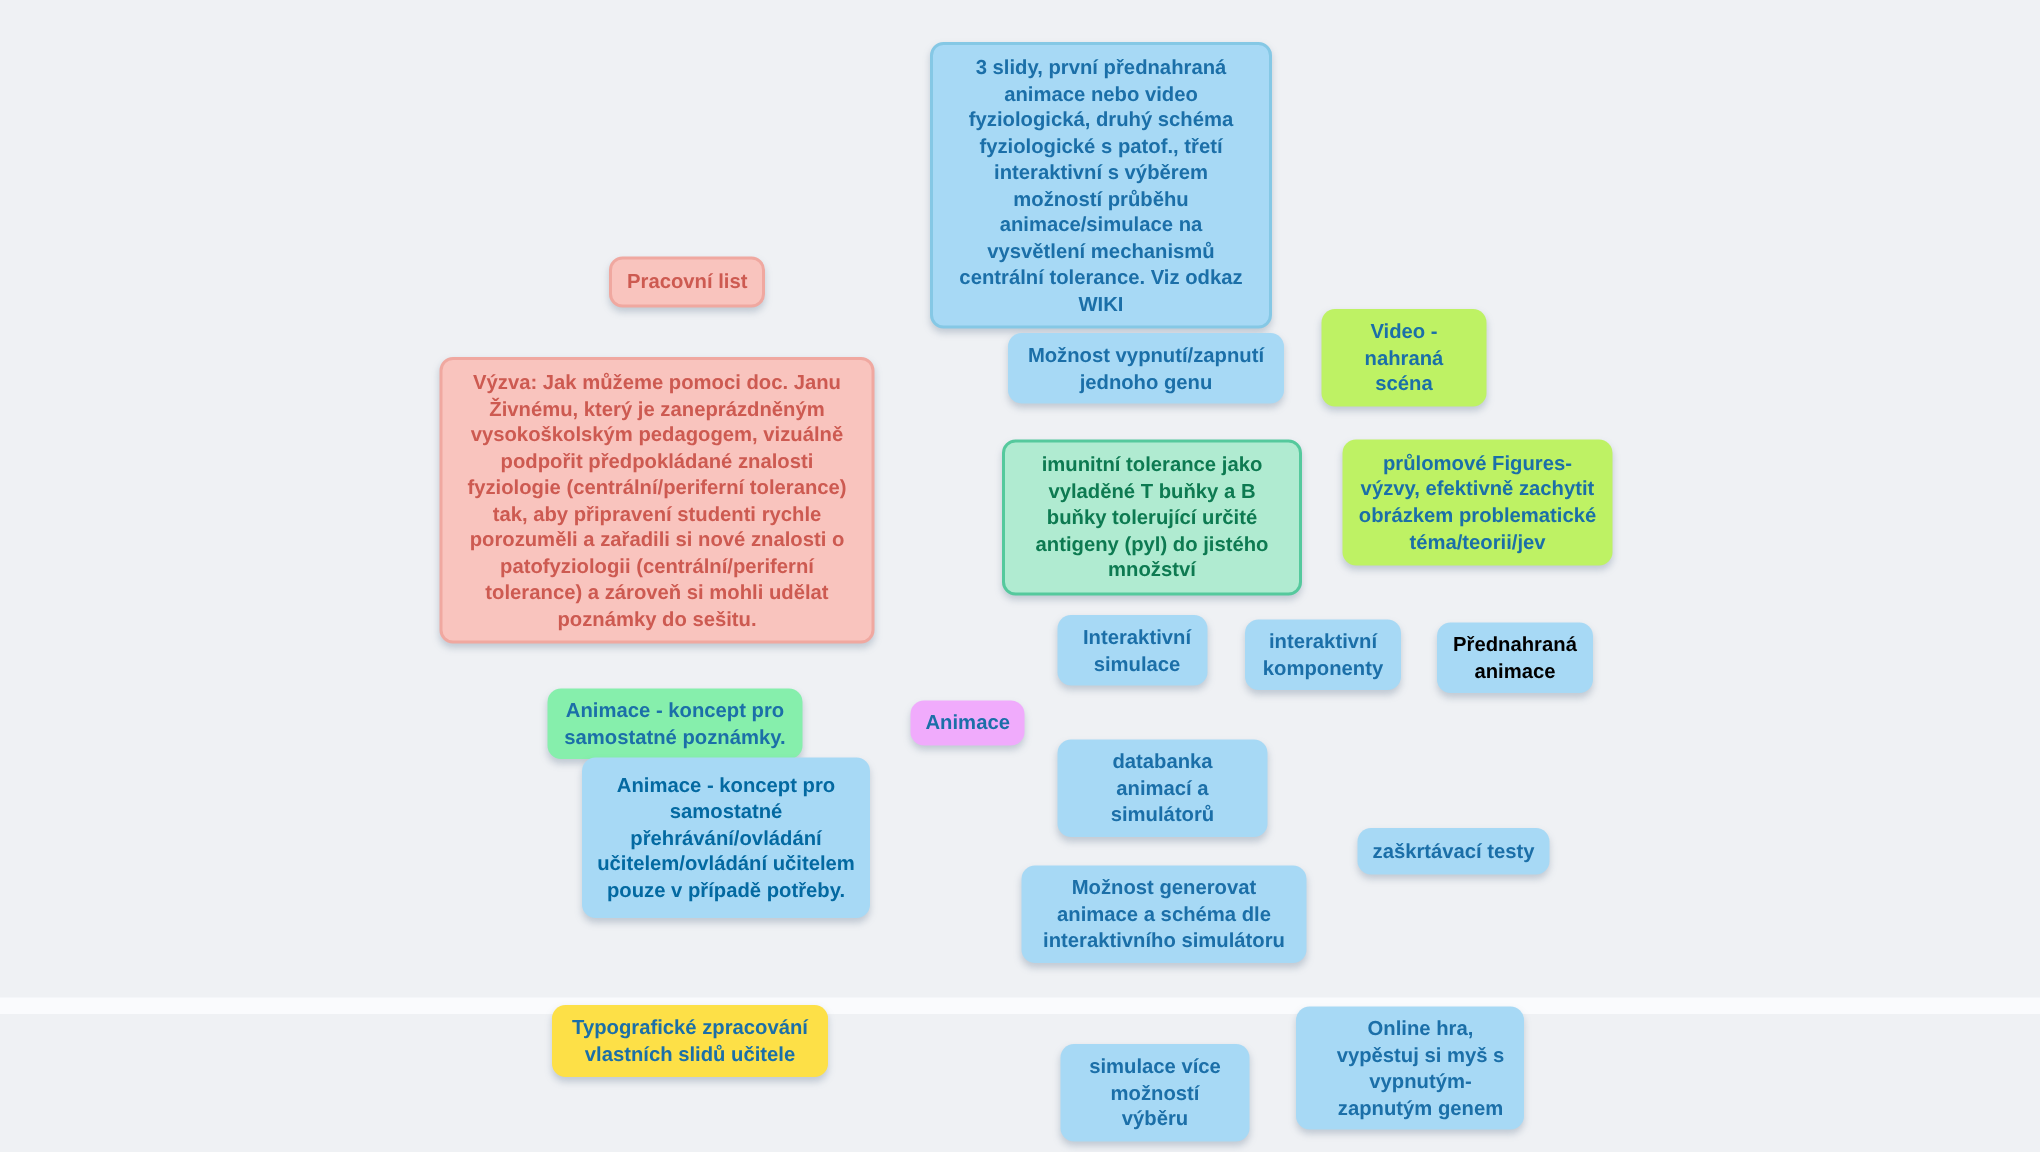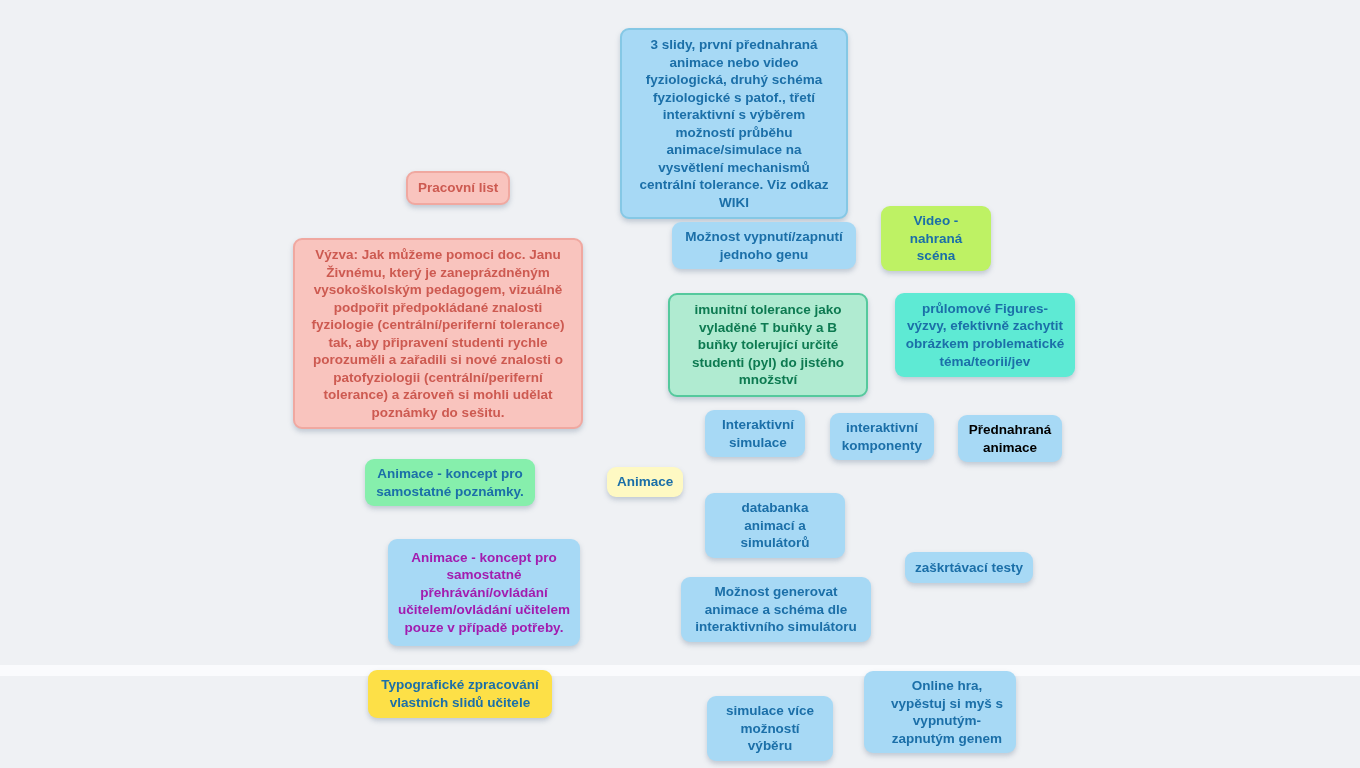--- a/index.html
+++ b/index.html
@@ -46,27 +46,27 @@
 </head>
 <body style="background: rgb(239, 241, 244);">
 
 <div class="board" style="background: rgb(239, 241, 244);">
   <div class="bottom-strip" style="background: rgb(250, 251, 253);"></div>
 <div class="note" style="left: 620px; top: 28px; width: 228px; min-height: 152px; background: rgb(167, 217, 245); color: rgb(27, 111, 168); border: 2px solid rgb(133, 200, 229);">3 slidy, první přednahraná animace nebo video fyziologická, druhý schéma fyziologické s patof., třetí interaktivní s výběrem možností průběhu animace/simulace na vysvětlení mechanismů centrální tolerance. Viz odkaz WIKI</div>
     <div class="note nowrap" style="left: 406px; top: 171px; min-width: 95px; min-height: 29px; background: rgb(249, 196, 190); color: rgb(205, 90, 81); border: 2px solid rgb(240, 168, 160);">Pracovní list</div>
     <div class="note" style="left: 293px; top: 238px; width: 290px; min-height: 172px; background: rgb(249, 196, 190); color: rgb(205, 90, 81); border: 2px solid rgb(240, 168, 160);">Výzva: Jak můžeme pomoci doc. Janu Živnému, který je zaneprázdněným vysokoškolským pedagogem, vizuálně podpořit předpokládané znalosti fyziologie (centrální/periferní tolerance) tak, aby připravení studenti rychle porozuměli a zařadili si nové znalosti o patofyziologii (centrální/periferní tolerance) a zároveň si mohli udělat poznámky do sešitu.</div>
     <div class="note" style="left: 672px; top: 222px; width: 184px; min-height: 44px; background: rgb(167, 217, 245); color: rgb(27, 111, 168);">Možnost vypnutí/zapnutí jednoho genu</div>
     <div class="note" style="left: 881px; top: 206px; width: 110px; min-height: 46px; background: #bef264; color: rgb(27, 111, 168);">Video - nahraná scéna</div>
-    <div class="note" style="left: 668px; top: 293px; width: 200px; min-height: 84px; background: rgb(176, 235, 209); color: rgb(13, 122, 81); border: 2px solid rgb(85, 201, 157);">imunitní tolerance jako vyladěné T buňky a B buňky tolerující určité studenti (pyl) do jistého množství</div>
-    <div class="note" style="left: 895px; top: 293px; width: 180px; min-height: 84px; background: #5eead4; color: rgb(27, 111, 168);">průlomové Figures- výzvy, efektivně zachytit obrázkem problematické téma/teorii/jev</div>
+    <div class="note" style="left: 668px; top: 293px; width: 200px; min-height: 84px; background: rgb(176, 235, 209); color: rgb(13, 122, 81); border: 2px solid rgb(85, 201, 157);">imunitní tolerance jako vyladěné T buňky a B buňky tolerující určité antigeny (pyl) do jistého množství</div>
+    <div class="note" style="left: 895px; top: 293px; width: 180px; min-height: 84px; background: #bef264; color: rgb(27, 111, 168);">průlomové Figures- výzvy, efektivně zachytit obrázkem problematické téma/teorii/jev</div>
     <div class="note" style="left: 705px; top: 410px; width: 100px; min-height: 44px; background: rgb(167, 217, 245); color: rgb(27, 111, 168); padding-left: 16px;">Interaktivní simulace</div>
     <div class="note" style="left: 830px; top: 413px; width: 104px; min-height: 45px; background: rgb(167, 217, 245); color: rgb(27, 111, 168);">interaktivní komponenty</div>
     <div class="note" style="left: 958px; top: 415px; width: 104px; min-height: 45px; background: rgb(167, 217, 245); color: #000000;">Přednahraná animace</div>
     <div class="note" style="left: 365px; top: 459px; width: 170px; min-height: 44px; background: #86efac; color: rgb(27, 111, 168);">Animace - koncept pro samostatné poznámky.</div>
-    <div class="note nowrap" style="left: 607px; top: 467px; min-width: 70px; min-height: 28px; background: #fef9c3; color: rgb(27, 111, 168);">Animace</div>
+    <div class="note nowrap" style="left: 607px; top: 467px; min-width: 70px; min-height: 28px; background: #f0abfc; color: rgb(27, 111, 168);">Animace</div>
     <div class="note" style="left: 705px; top: 493px; width: 140px; min-height: 47px; background: rgb(167, 217, 245); color: rgb(27, 111, 168);">databanka animací a simulátorů</div>
-    <div class="note" style="left: 388px; top: 539px; width: 192px; min-height: 107px; background: rgb(167, 217, 245); color: #a21caf;">Animace - koncept pro samostatné přehrávání/ovládání učitelem/ovládání učitelem pouze v případě potřeby.</div>
+    <div class="note" style="left: 388px; top: 505px; width: 192px; min-height: 107px; background: rgb(167, 217, 245); color: #0369a1;">Animace - koncept pro samostatné přehrávání/ovládání učitelem/ovládání učitelem pouze v případě potřeby.</div>
     <div class="note nowrap" style="left: 905px; top: 552px; min-width: 118px; min-height: 31px; background: rgb(167, 217, 245); color: rgb(27, 111, 168);">zaškrtávací testy</div>
     <div class="note" style="left: 681px; top: 577px; width: 190px; min-height: 60px; background: rgb(167, 217, 245); color: rgb(27, 111, 168);">Možnost generovat animace a schéma dle interaktivního simulátoru</div>
     <div class="note" style="left: 864px; top: 671px; width: 152px; min-height: 66px; background: rgb(167, 217, 245); color: rgb(27, 111, 168); padding-left: 24px;">Online hra, vypěstuj si myš s vypnutým- zapnutým genem</div>
     <div class="note" style="left: 368px; top: 670px; width: 184px; min-height: 48px; background: #fde047; color: rgb(27, 111, 168);">Typografické zpracování vlastních slidů učitele</div>
     <div class="note" style="left: 707px; top: 696px; width: 126px; min-height: 45px; background: rgb(167, 217, 245); color: rgb(27, 111, 168);">simulace více možností výběru</div>
   </div>
 
 </body></html>

